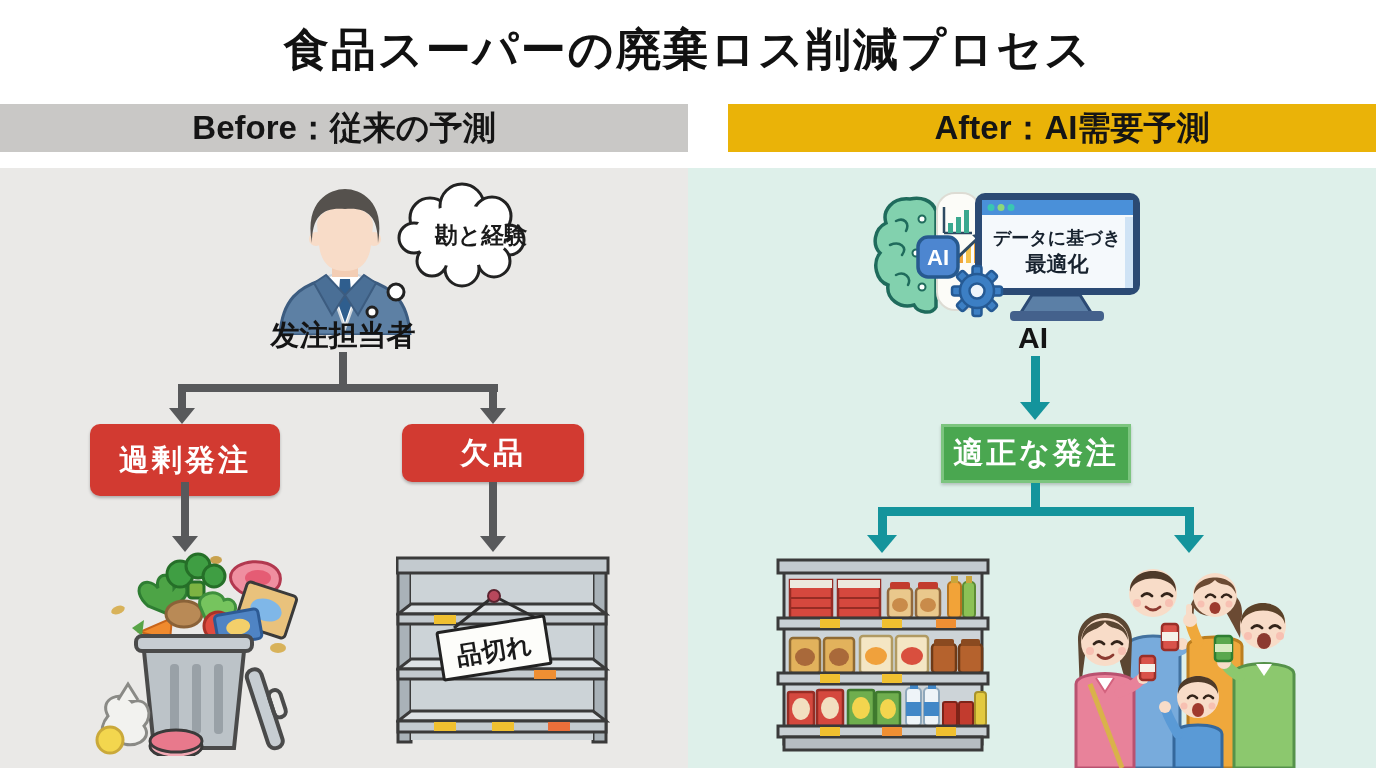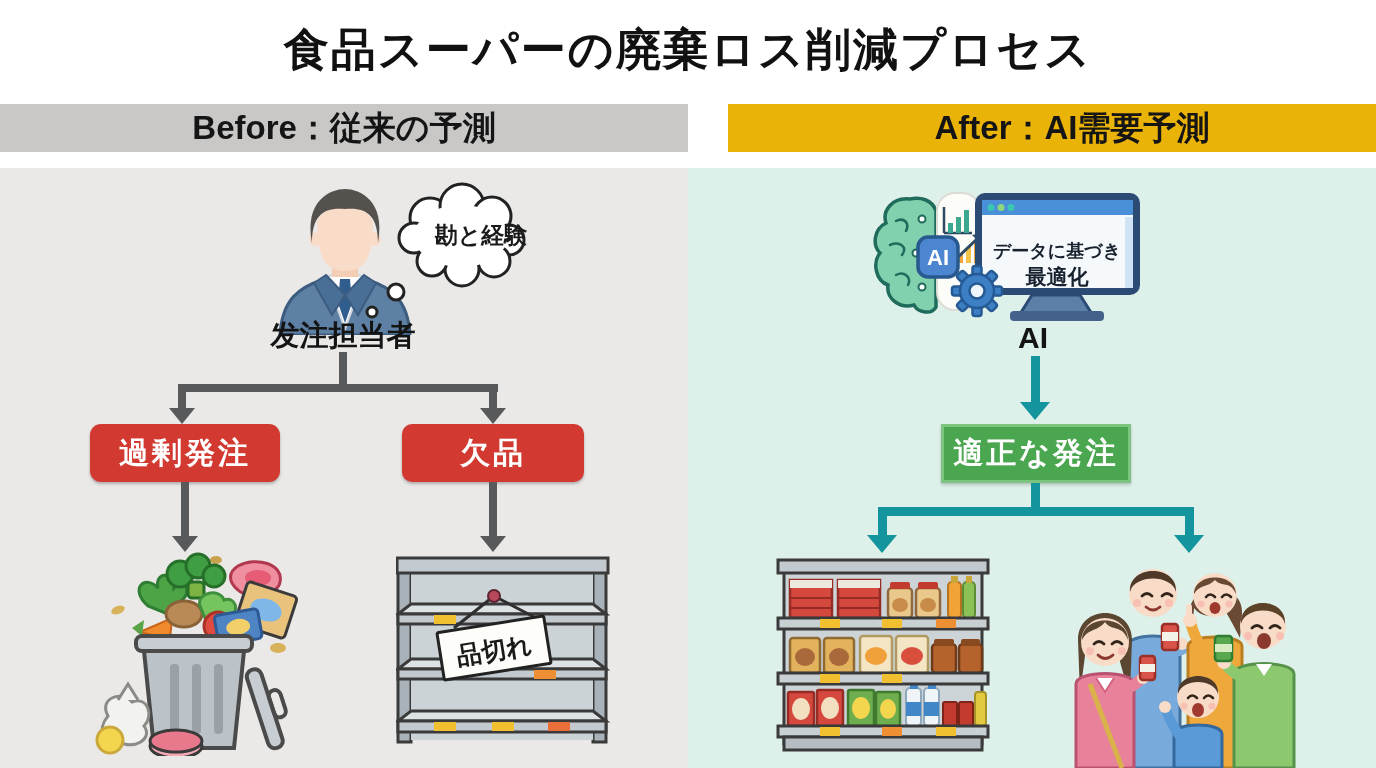--- a/index.html
+++ b/index.html
@@ -99,21 +99,21 @@
 
   <div class="actor-label" style="left:258px;top:316px;width:170px;">发注担当者</div>
 
   <div class="stem gray" style="left:339px;top:352px;width:8px;height:38px;"></div>
   <div class="hbar gray" style="left:178px;top:384px;width:320px;height:8px;"></div>
   <div class="stem gray" style="left:178px;top:384px;width:8px;height:26px;"></div>
   <div class="ah ah-gray" style="left:169px;top:408px;"></div>
   <div class="stem gray" style="left:489px;top:384px;width:8px;height:26px;"></div>
   <div class="ah ah-gray" style="left:480px;top:408px;"></div>
 
-  <div class="box-red" style="left:90px;top:424px;width:190px;height:58px;border-radius:11px;">過剰発注</div>
+  <div class="box-red" style="left:90px;top:424px;width:190px;height:72px;">過剰発注</div>
   <div class="box-red" style="left:402px;top:424px;width:182px;height:58px;">欠品</div>
 
   <div class="stem gray" style="left:181px;top:482px;width:8px;height:56px;"></div>
   <div class="ah ah-gray" style="left:172px;top:536px;"></div>
   <div class="stem gray" style="left:489px;top:482px;width:8px;height:56px;"></div>
   <div class="ah ah-gray" style="left:480px;top:536px;"></div>
 
   <svg class="abs" style="left:88px;top:548px;" width="210" height="208" viewBox="0 0 210 208">
     <ellipse cx="30" cy="62" rx="7" ry="4" fill="#d8b25a" transform="rotate(-20 30 62)"></ellipse>
     <ellipse cx="190" cy="100" rx="8" ry="5" fill="#d8b25a"></ellipse>
@@ -224,21 +224,21 @@
         <rect x="-4.5" y="-25" width="9" height="11" rx="2.5" transform="rotate(180)"></rect>
         <rect x="-4.5" y="-25" width="9" height="11" rx="2.5" transform="rotate(225)"></rect>
         <rect x="-4.5" y="-25" width="9" height="11" rx="2.5" transform="rotate(270)"></rect>
         <rect x="-4.5" y="-25" width="9" height="11" rx="2.5" transform="rotate(315)"></rect>
         <circle r="17"></circle>
         <circle r="7.5" fill="#eef5fb"></circle>
       </g>
     </g>
   </svg>
   <div class="chip-label" style="left:918px;top:245px;width:40px;">AI</div>
-  <div class="screen-text" style="left:987px;top:227px;width:140px;margin-top:13px;">
+  <div class="screen-text" style="left:987px;top:227px;width:140px;">
     <span class="screen-line1">データに基づき</span>
     <span class="screen-line2">最適化</span>
   </div>
   <div class="actor-label" style="left:1003px;top:321px;width:60px;font-size:30px;font-weight:800;">AI</div>
 
   <div class="stem tealbg" style="left:1031px;top:356px;width:9px;height:48px;"></div>
   <div class="ah ah-teal" style="left:1020px;top:402px;"></div>
 
   <div class="box-green" style="left:941px;top:424px;width:190px;height:59px;">適正な発注</div>
 

